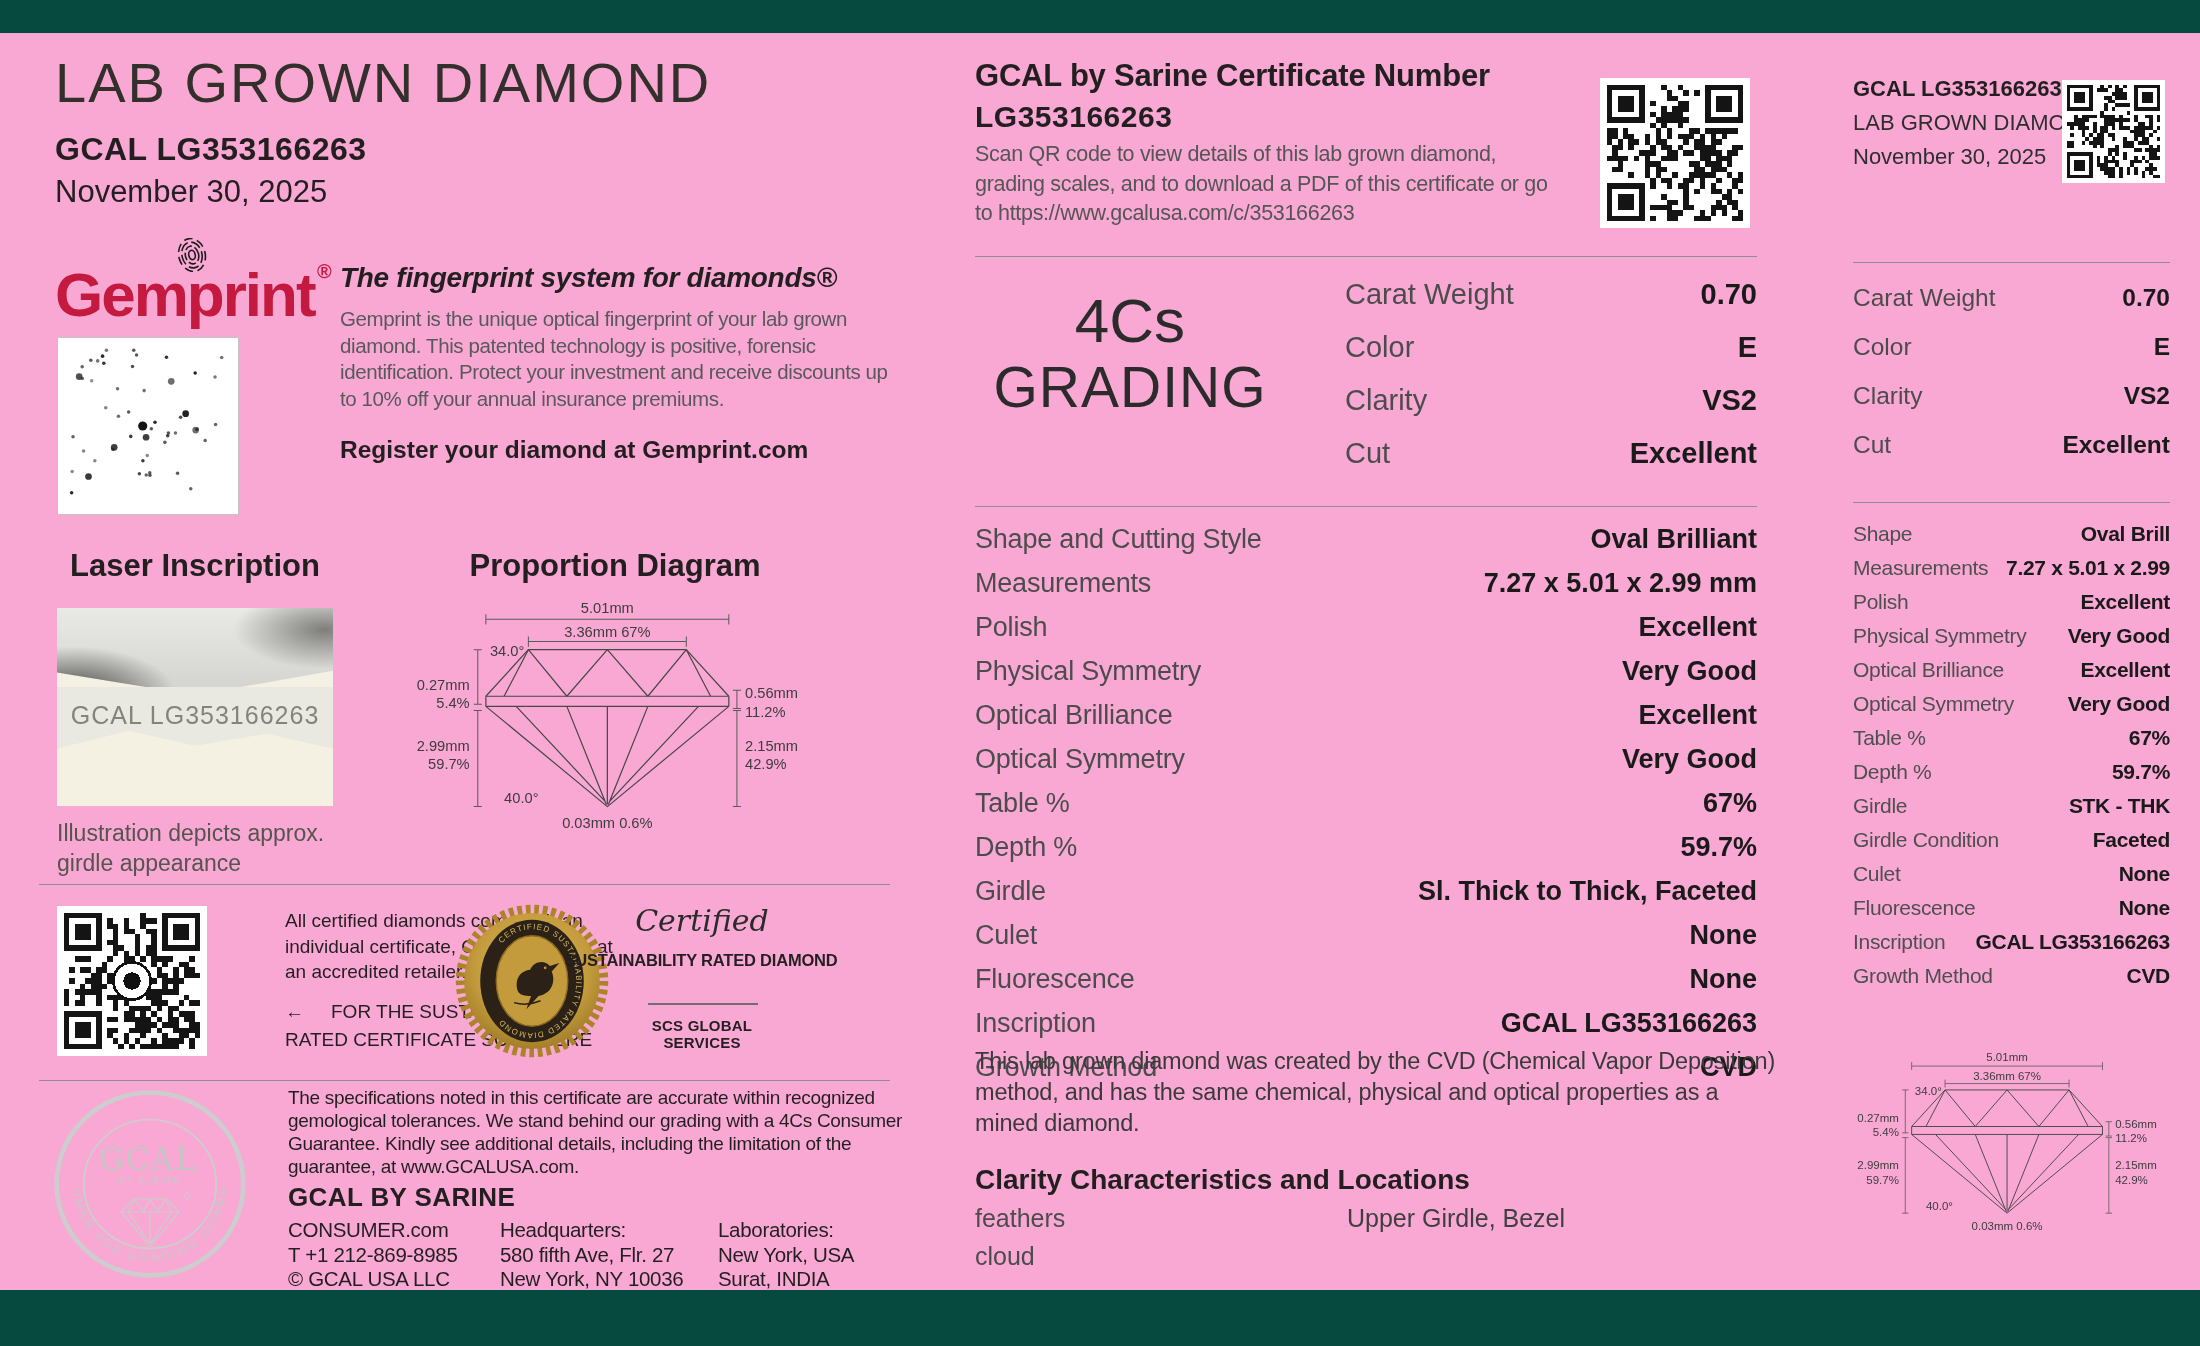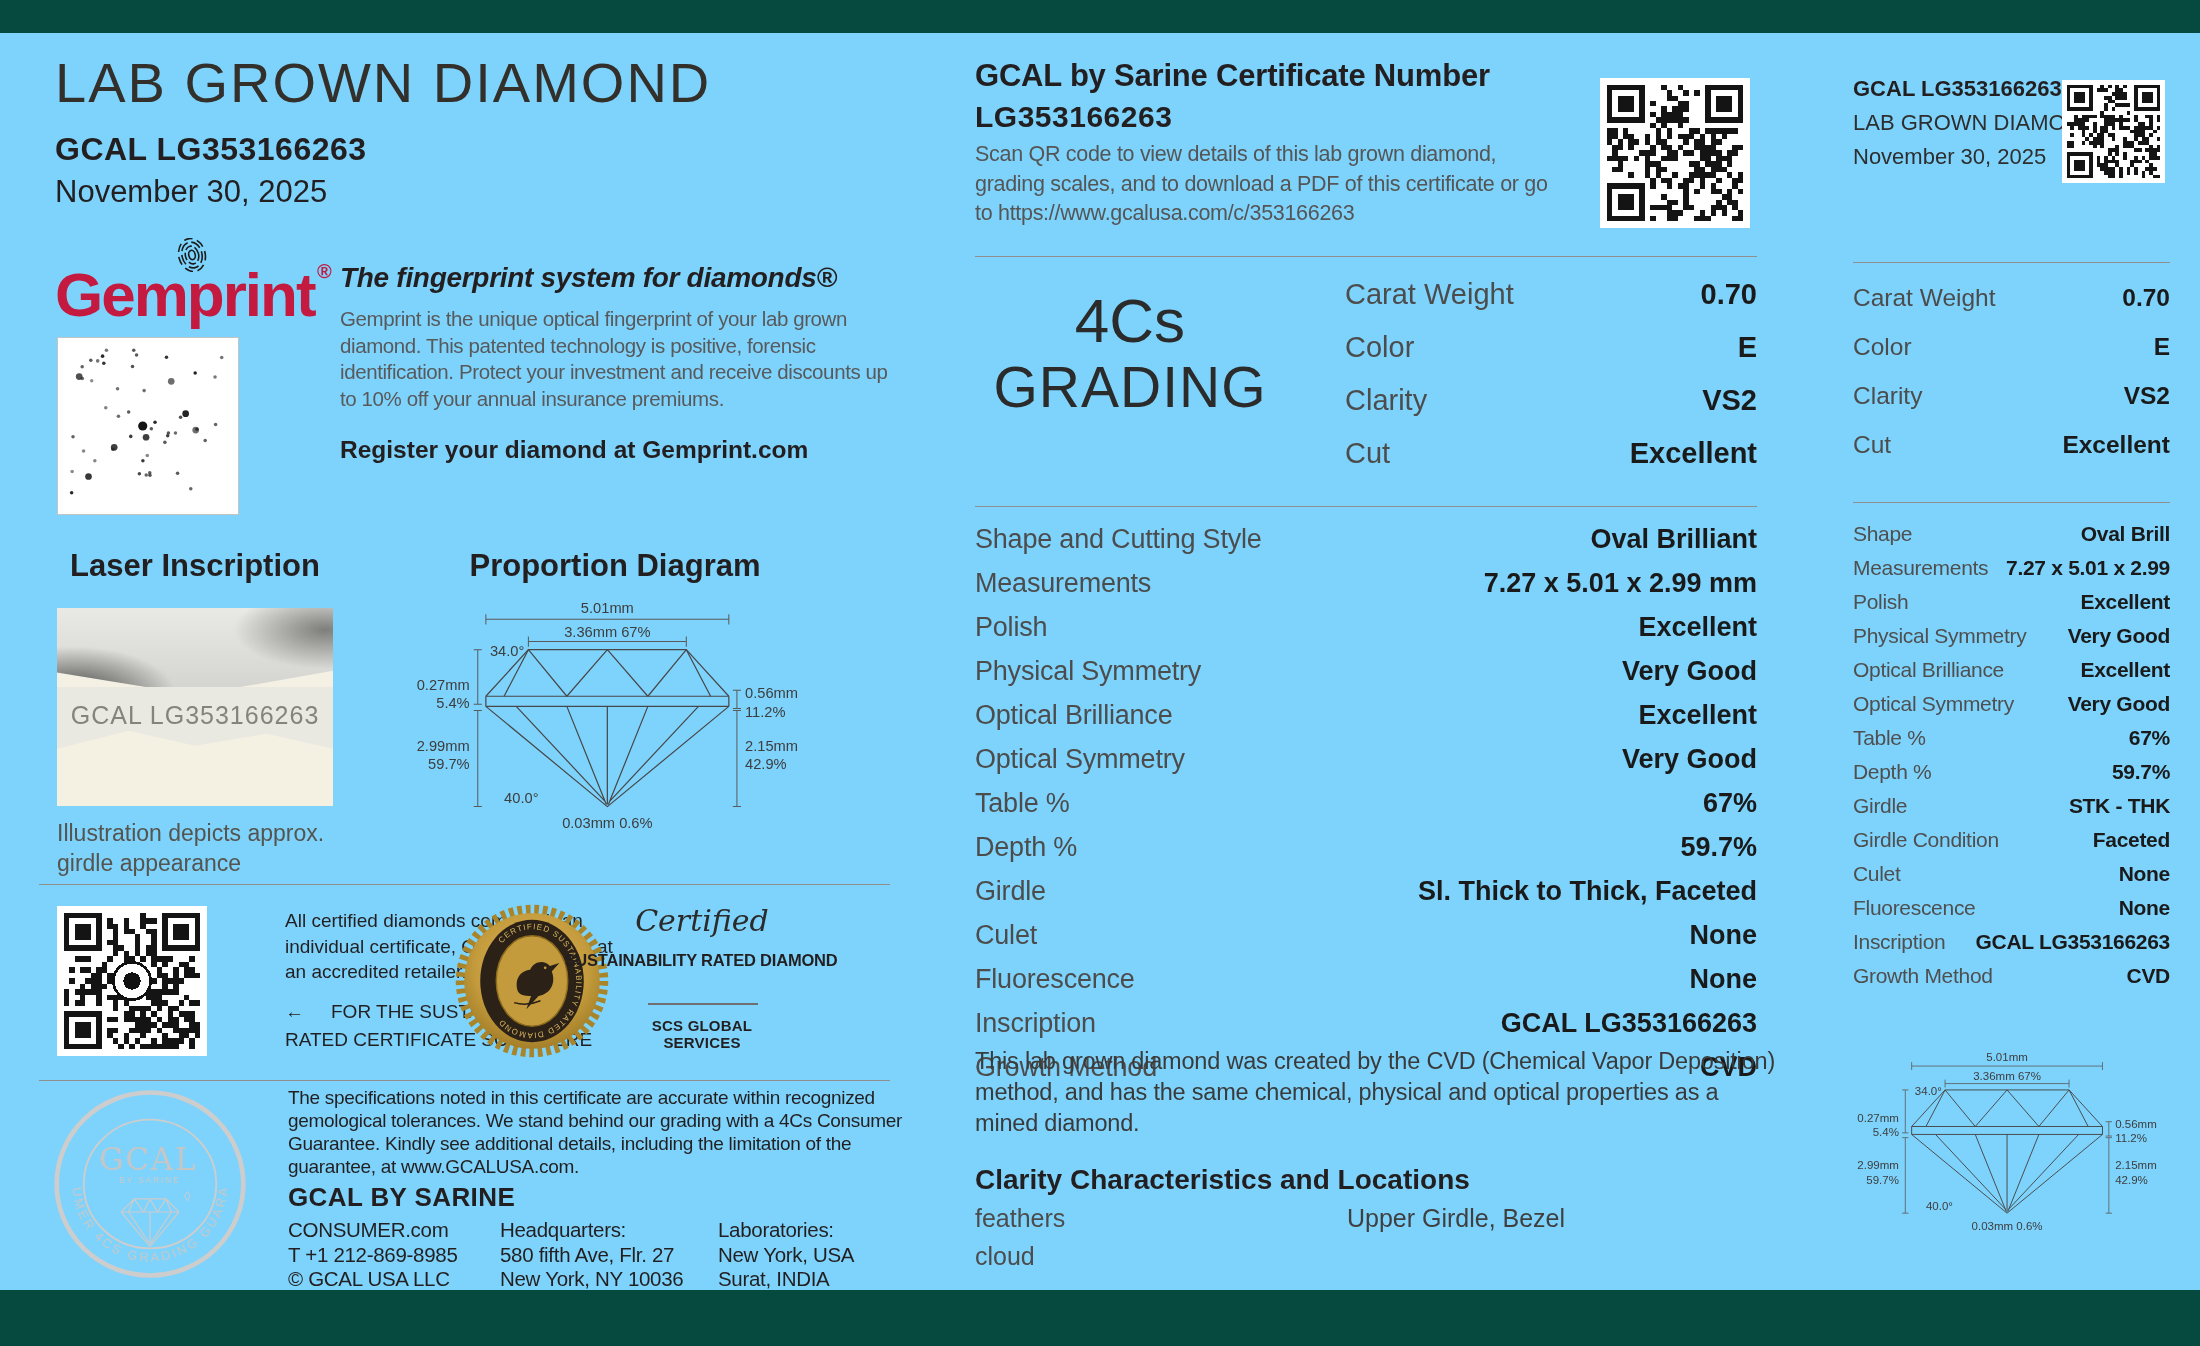--- a/index.html
+++ b/index.html
@@ -1,16 +1,16 @@
 <!DOCTYPE html>
 <html><head>
 <meta charset="utf-8">
 <style>
   html,body{margin:0;padding:0;background:#9a9a9a;}
-  .page{position:relative;width:2200px;height:1346px;background:#7dd3fc;margin:0 auto;
+  .page{position:relative;width:2200px;height:1346px;background:#f9a8d4;margin:0 auto;
         font-family:"Liberation Sans",sans-serif;color:#231f20;overflow:hidden;}
   .abs{position:absolute;}
   .bar{position:absolute;left:0;width:2200px;background:#06493f;}
   .bar-top{top:0;height:33px;}
   .bar-bottom{top:1290px;height:56px;}
   .hr{position:absolute;height:1px;background:#8f8f8f;}
 
   
   .l-title{left:55px;top:50px;font-size:56px;font-weight:300;letter-spacing:2px;color:#33302c;}
   .l-certid{left:55px;top:131px;font-size:32px;font-weight:700;letter-spacing:.5px;}

